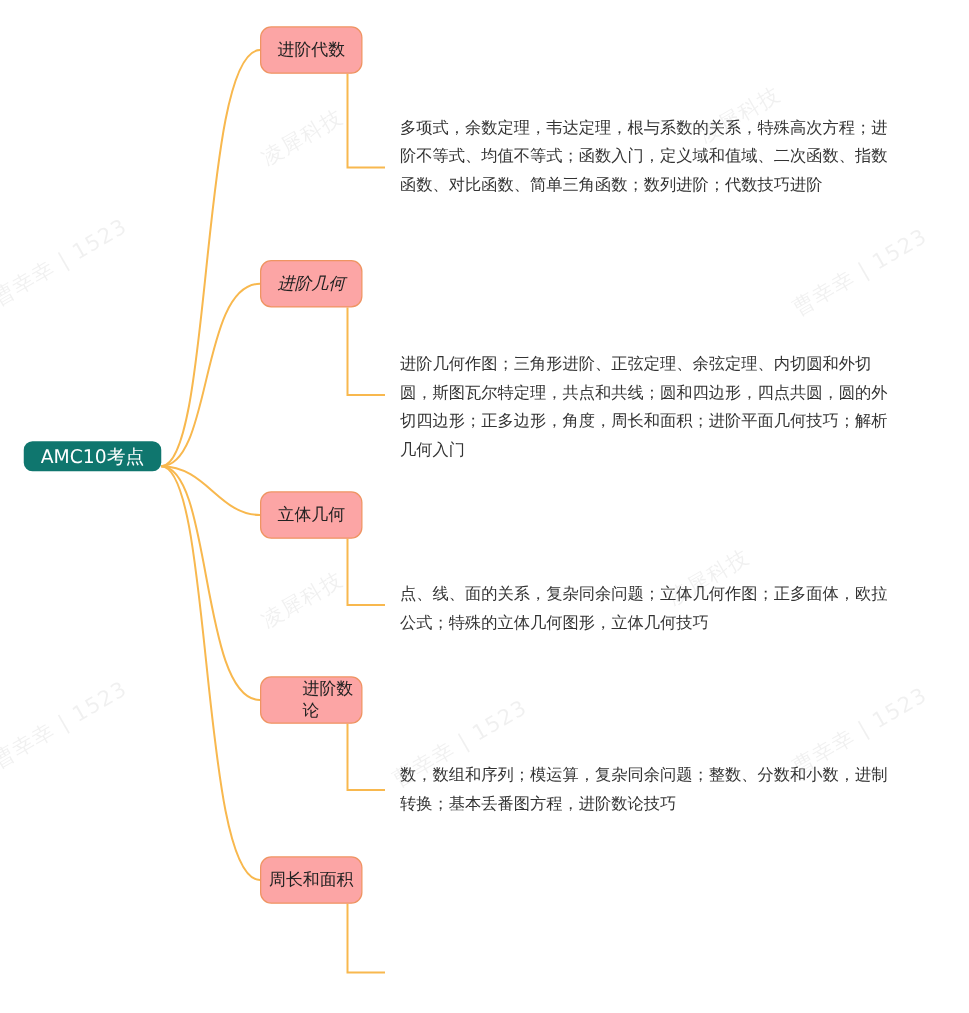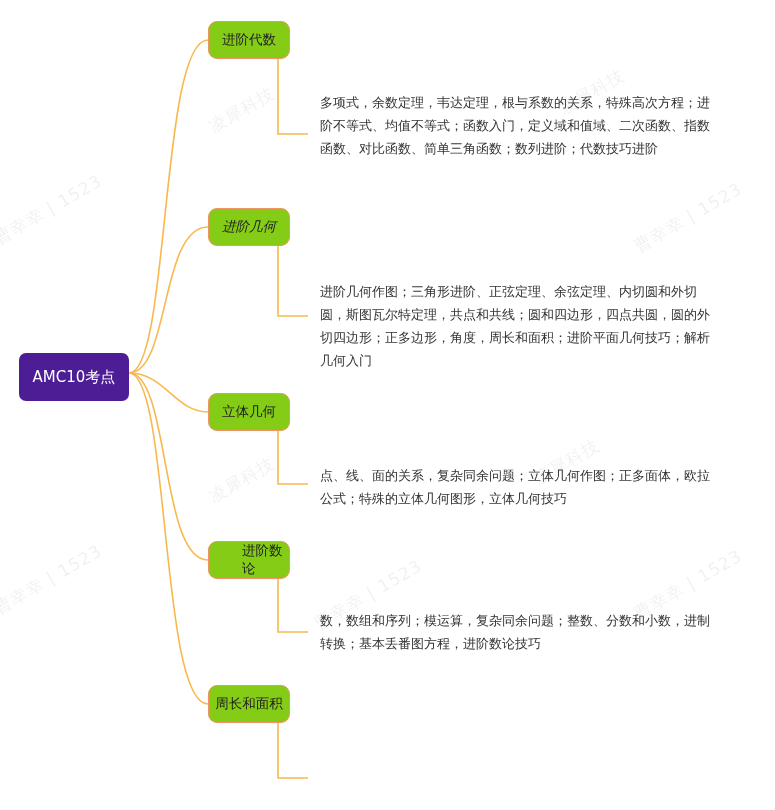--- a/index.html
+++ b/index.html
@@ -33,38 +33,38 @@
       transform-origin: left top;
       white-space: nowrap;
       pointer-events: none;
       letter-spacing: 1px;
     }
     .root {
       position: absolute;
       left: 19px;
       top: 353px;
       width: 110px;
-      height: 48px;
-      background: #4c1d95;
+      height: 24px;
+      background: #0f766e;
       border-radius: 7px;
       color: #ffffff;
       font-size: 15px;
       display: flex;
       align-items: center;
       justify-content: center;
       box-sizing: border-box;
     }
     .branch {
       position: absolute;
       left: 208px;
       width: 82px;
       height: 38px;
       border: 1.5px solid #ef9462;
       border-radius: 9px;
-      background: #84cc16;
+      background: #fca5a5;
       color: #222222;
       font-size: 13.5px;
       display: flex;
       align-items: center;
       justify-content: center;
       box-sizing: border-box;
     }
     .leaf {
       position: absolute;
       left: 320px;

